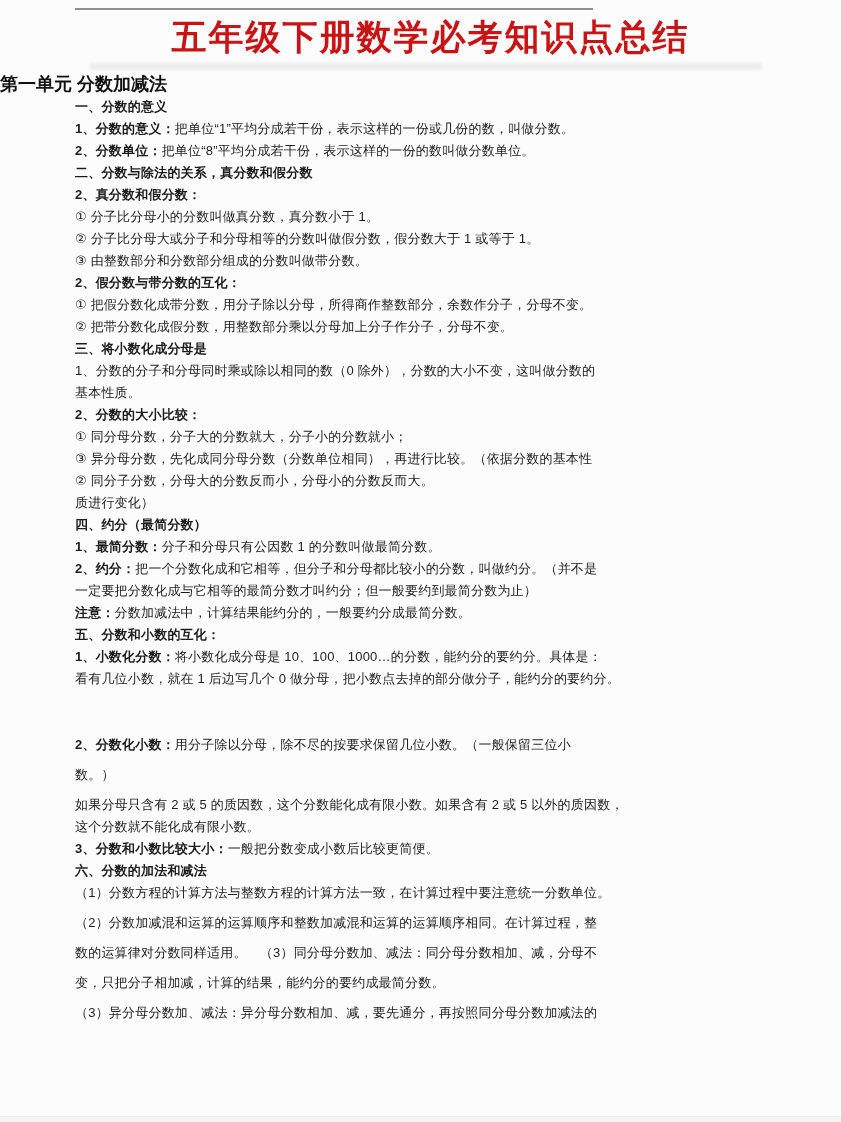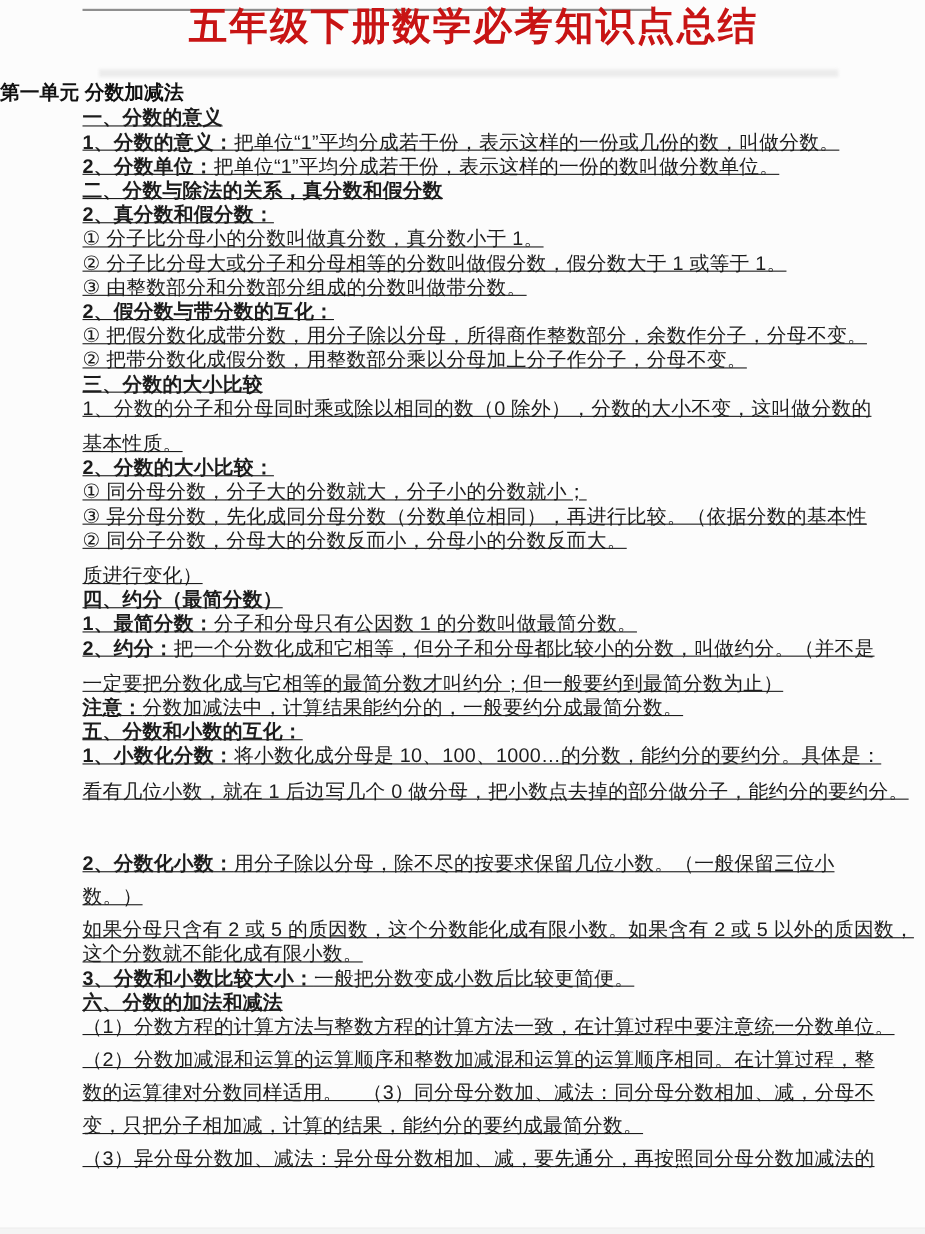--- a/index.html
+++ b/index.html
@@ -7,59 +7,59 @@
     width:841px;height:1122px;
     background:#fbfbfb;
     font-family:"Liberation Sans","DejaVu Sans",sans-serif;
     color:#1c1c1c;
     overflow:hidden;
   }
   .page{position:relative;width:841px;height:1122px;background:#fcfcfc;}
   .top-rule{position:absolute;left:75px;top:8px;width:518px;height:2px;background:#8f8f8f;}
   .scan-artifact{position:absolute;left:90px;top:63px;width:672px;height:7px;background:#ececec;filter:blur(1.5px);}
   .title{
-    position:absolute;top:0;left:0;right:0;margin:0;
+    position:absolute;top:14px;left:0;right:0;margin:0;
     text-align:center;
     font-family:"Liberation Serif","DejaVu Serif",serif;
     font-size:35px;font-weight:bold;letter-spacing:2px;padding-left:20px;
   }
   .subtitle{
     position:absolute;top:72px;left:0;right:0;margin:0;
     text-align:left;font-size:18px;font-weight:bold;color:#111;
   }
   .doc-body{position:absolute;left:75px;top:96px;width:706px;}
-  .line{line-height:22px;font-size:18px;white-space:nowrap;letter-spacing:0.2px;text-decoration:underline;}
+  .line{line-height:22px;font-size:13px;white-space:nowrap;letter-spacing:0.2px;}
   .line .lead{font-weight:bold;}
   .line.h{font-weight:bold;}
-  .gap-sm{margin-top:10px;}
+  .gap-sm{}
   .gap-lg{margin-top:44px;}
   .gap-xs{margin-top:8px;}
   .bottom-strip{position:absolute;left:0;bottom:0;width:100%;height:5px;background:#f4f4f4;border-top:1px solid #eee;}
 </style>
 </head>
 <body>
 
 <div class="page">
   <div class="top-rule"></div>
   <h1 class="title" style="color: rgb(200, 20, 20);">五年级下册数学必考知识点总结</h1>
   <div class="scan-artifact"></div>
   <h2 class="subtitle">第一单元 分数加减法</h2>
   <div class="doc-body" id="doc-body">
       <div class="line h"><span class="lead">一、分数的意义</span><span class="rest"></span></div>
       <div class="line"><span class="lead">1、分数的意义：</span><span class="rest">把单位“1”平均分成若干份，表示这样的一份或几份的数，叫做分数。</span></div>
-      <div class="line"><span class="lead">2、分数单位：</span><span class="rest">把单位“1”平均分成若干份，表示这样的一份的数叫做分数单位。</span></div>
+      <div class="line"><span class="lead">2、分数单位：</span><span class="rest">把单位“8”平均分成若干份，表示这样的一份的数叫做分数单位。</span></div>
       <div class="line h"><span class="lead">二、分数与除法的关系，真分数和假分数</span><span class="rest"></span></div>
       <div class="line h"><span class="lead">2、真分数和假分数：</span><span class="rest"></span></div>
       <div class="line"><span class="rest">① 分子比分母小的分数叫做真分数，真分数小于 1。</span></div>
       <div class="line"><span class="rest">② 分子比分母大或分子和分母相等的分数叫做假分数，假分数大于 1 或等于 1。</span></div>
       <div class="line"><span class="rest">③ 由整数部分和分数部分组成的分数叫做带分数。</span></div>
       <div class="line h"><span class="lead">2、假分数与带分数的互化：</span><span class="rest"></span></div>
       <div class="line"><span class="rest">① 把假分数化成带分数，用分子除以分母，所得商作整数部分，余数作分子，分母不变。</span></div>
       <div class="line"><span class="rest">② 把带分数化成假分数，用整数部分乘以分母加上分子作分子，分母不变。</span></div>
-      <div class="line h"><span class="lead">三、分数的大小比较</span><span class="rest"></span></div>
+      <div class="line h"><span class="lead">三、将小数化成分母是</span><span class="rest"></span></div>
       <div class="line"><span class="rest">1、分数的分子和分母同时乘或除以相同的数（0 除外），分数的大小不变，这叫做分数的</span></div>
       <div class="line gap-sm"><span class="rest">基本性质。</span></div>
       <div class="line h"><span class="lead">2、分数的大小比较：</span><span class="rest"></span></div>
       <div class="line"><span class="rest">① 同分母分数，分子大的分数就大，分子小的分数就小；</span></div>
       <div class="line"><span class="rest">③ 异分母分数，先化成同分母分数（分数单位相同），再进行比较。（依据分数的基本性</span></div>
       <div class="line"><span class="rest">② 同分子分数，分母大的分数反而小，分母小的分数反而大。</span></div>
       <div class="line gap-sm"><span class="rest">质进行变化）</span></div>
       <div class="line h"><span class="lead">四、约分（最简分数）</span><span class="rest"></span></div>
       <div class="line"><span class="lead">1、最简分数：</span><span class="rest">分子和分母只有公因数 1 的分数叫做最简分数。</span></div>
       <div class="line"><span class="lead">2、约分：</span><span class="rest">把一个分数化成和它相等，但分子和分母都比较小的分数，叫做约分。（并不是</span></div>

